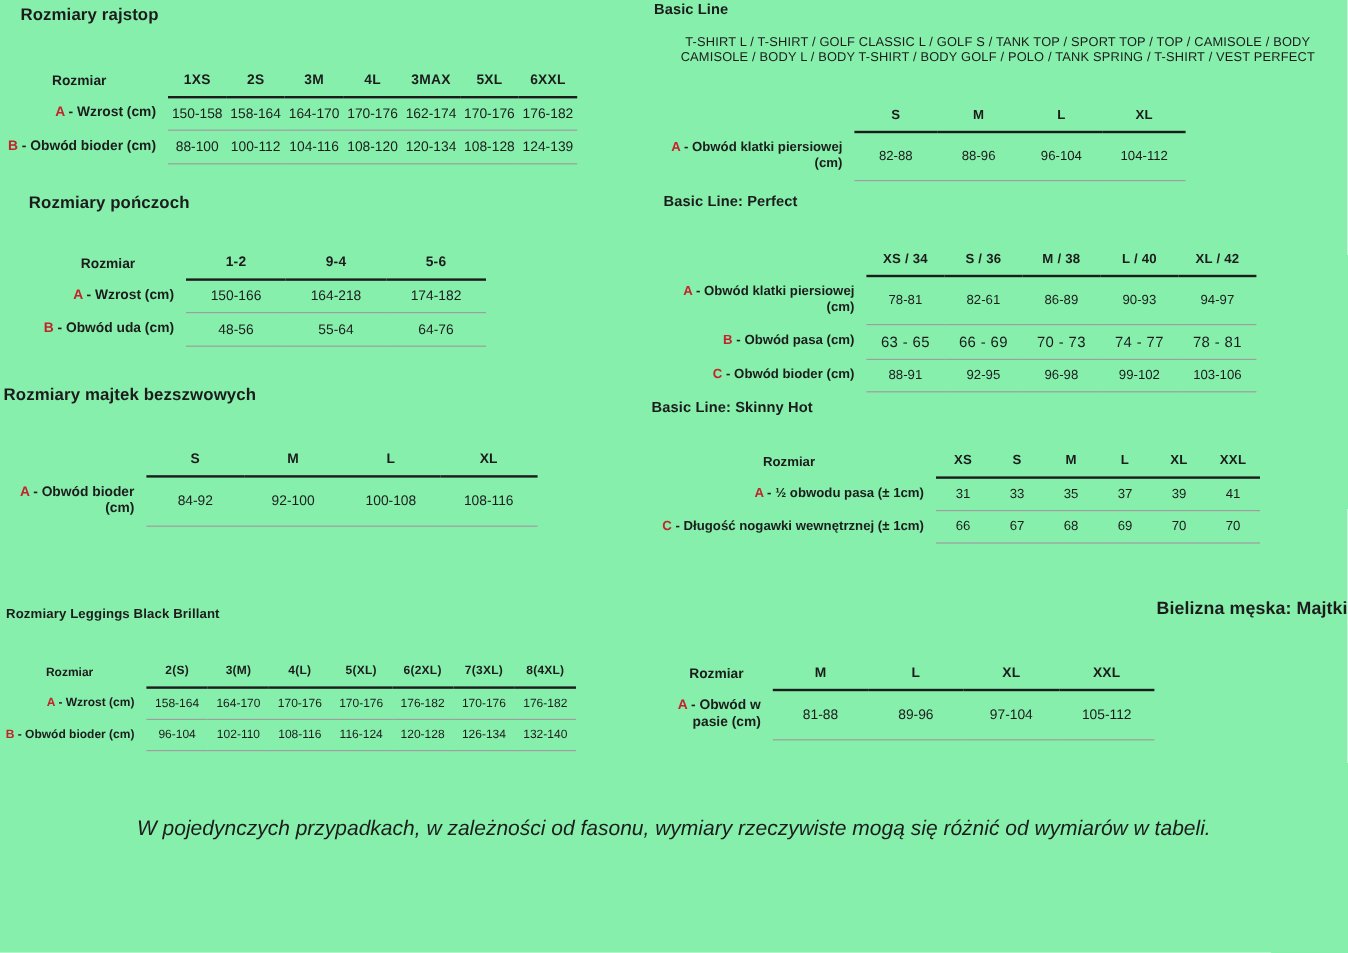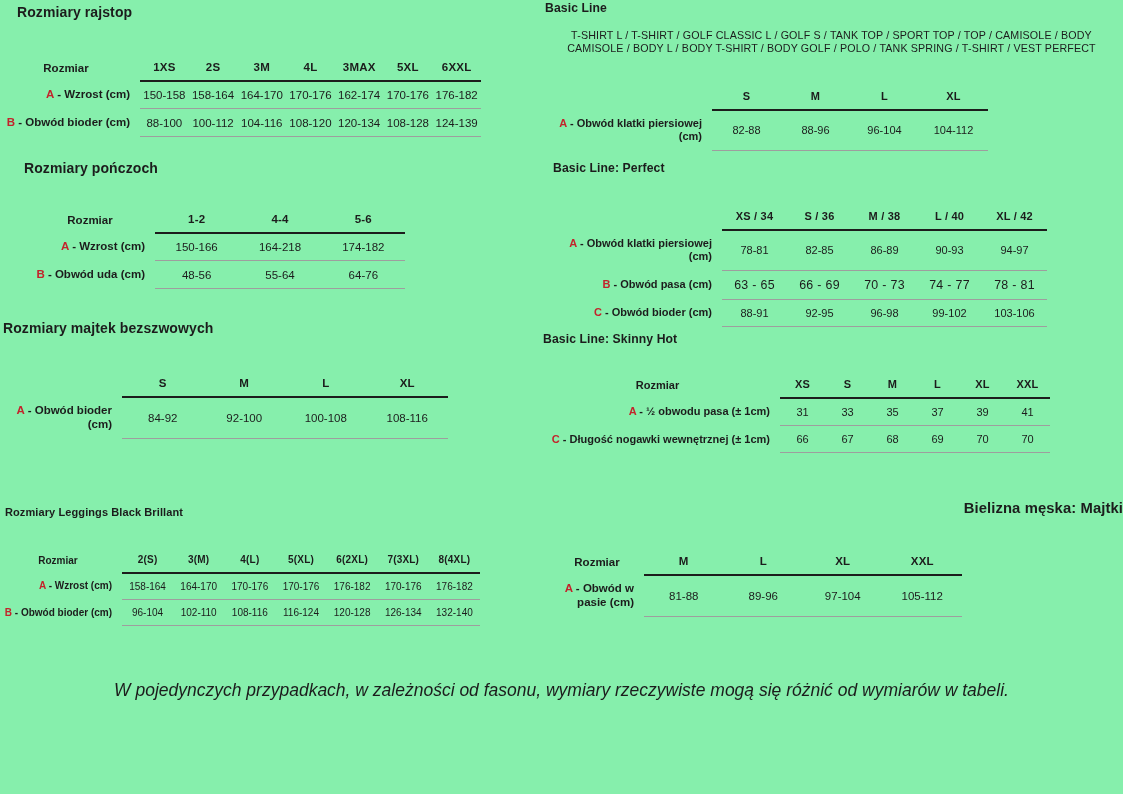--- a/index.html
+++ b/index.html
@@ -122,21 +122,21 @@
   <section class="sec" style="left:0;top:160px;width:540px">
     <h2 class="title fs14" style="padding-left:24px">Rozmiary pończoch</h2>
     <table class="size-table tf115" style="margin:32px 0 0 33px;width:372px">
       <colgroup>
           <col style="width:122px">
         </colgroup>
       <thead>
         <tr>
           <th class="corner">Rozmiar</th>
           <th class="data">1-2</th>
-          <th class="data">4-4</th>
+          <th class="data">9-4</th>
           <th class="data">5-6</th>
         </tr>
       </thead>
       <tbody>
         <tr>
           <td class="label"><span class="ltr">A</span> <span>- Wzrost (cm)</span></td>
           <td class="data">150-166</td>
           <td class="data">164-218</td>
           <td class="data">174-182</td>
         </tr>
@@ -261,21 +261,21 @@
           <th class="data">S / 36</th>
           <th class="data">M / 38</th>
           <th class="data">L / 40</th>
           <th class="data">XL / 42</th>
         </tr>
       </thead>
       <tbody>
         <tr>
           <td class="label"><span class="ltr">A</span> <span>- Obwód klatki piersiowej (cm)</span></td>
           <td class="data">78-81</td>
-          <td class="data">82-85</td>
+          <td class="data">82-61</td>
           <td class="data">86-89</td>
           <td class="data">90-93</td>
           <td class="data">94-97</td>
         </tr>
         <tr class="big-vals">
           <td class="label"><span class="ltr">B</span> <span>- Obwód pasa (cm)</span></td>
           <td class="data">63 - 65</td>
           <td class="data">66 - 69</td>
           <td class="data">70 - 73</td>
           <td class="data">74 - 77</td>

